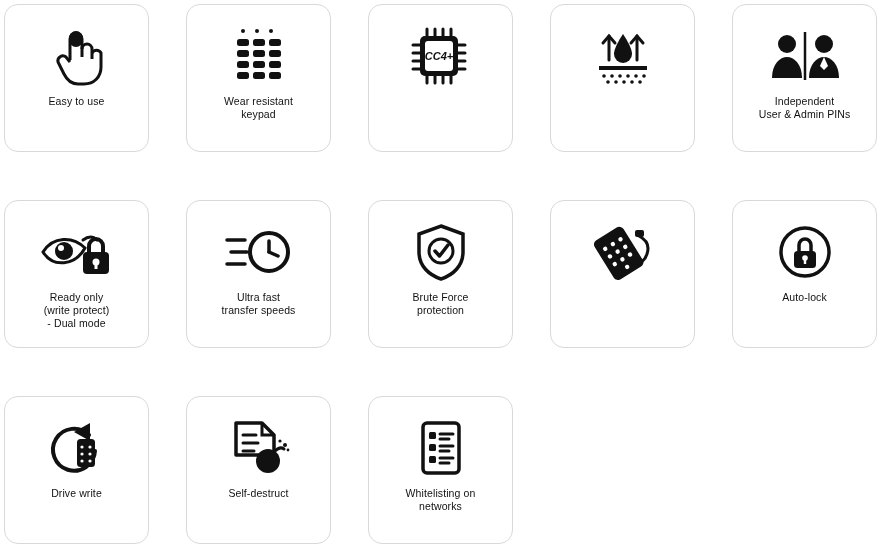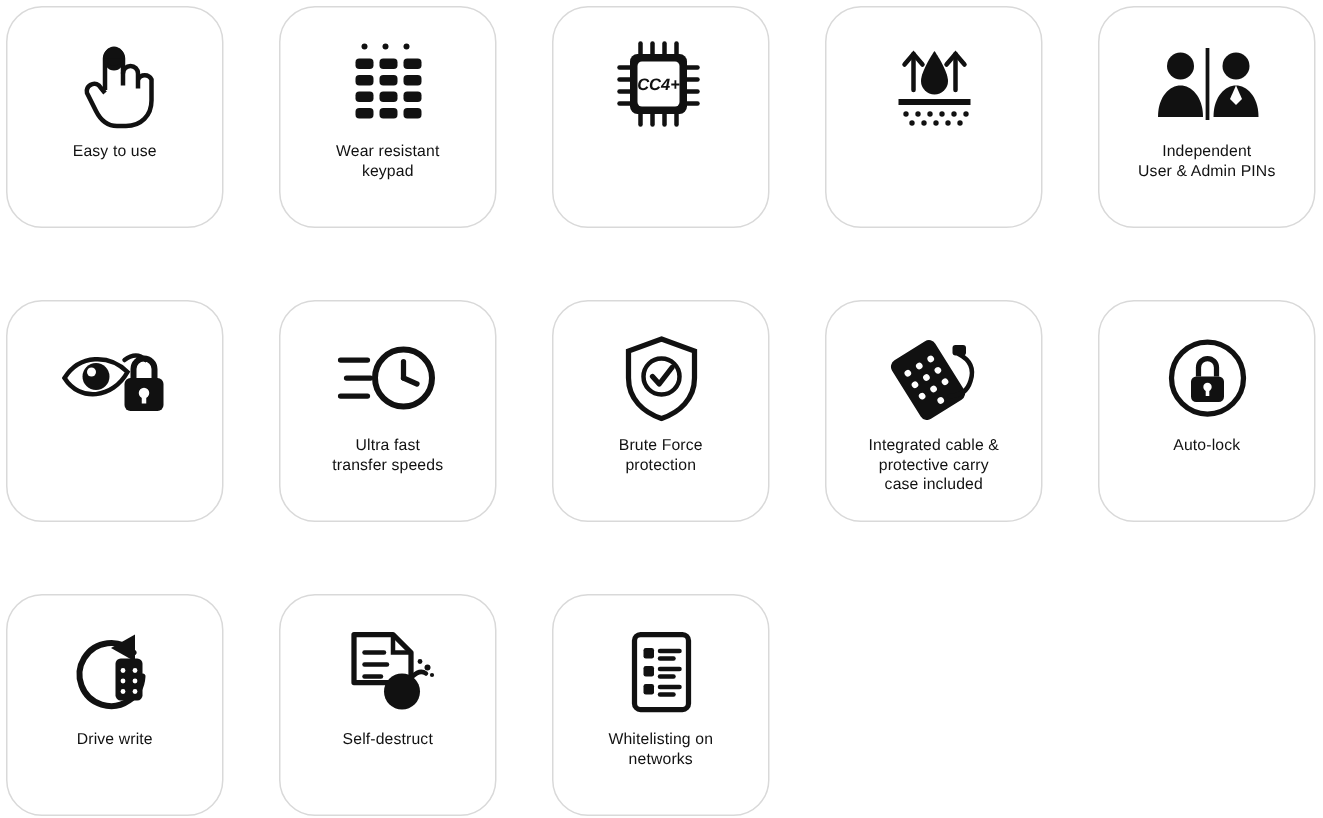--- a/index.html
+++ b/index.html
@@ -20,21 +20,21 @@
     grid-template-rows: repeat(3, 148px);
     column-gap: 37px;
     row-gap: 48px;
     padding: 4px 0 0 4px;
     box-sizing: border-box;
   }
   .card {
     width: 145px;
     height: 148px;
     border: 1px solid #d9d9d9;
-    border-radius: 24px;
+    border-radius: 14px;
     background: #ffffff;
     box-sizing: border-box;
     display: flex;
     flex-direction: column;
     align-items: center;
     justify-content: flex-start;
     padding-top: 12px;
   }
   .icon-wrap {
     height: 78px;
@@ -182,20 +182,23 @@
         <path d="M2 26 C12 10 32 10 44 22 C34 40 12 42 2 26 Z" fill="none" stroke="#111" stroke-width="3"></path>
         <circle cx="23" cy="25" r="9" fill="#111"></circle>
         <circle cx="20" cy="22" r="3" fill="#fff"></circle>
         <path d="M42 14 q8 -6 14 0" stroke="#111" stroke-width="3" fill="none" stroke-linecap="round"></path>
         <rect x="42" y="26" width="26" height="22" rx="4" fill="#111"></rect>
         <path d="M48 26 v-6 a7 7 0 0 1 14 0 v6" fill="none" stroke="#111" stroke-width="4"></path>
         <circle cx="55" cy="36" r="3.5" fill="#fff"></circle>
         <rect x="53.5" y="36" width="3" height="7" fill="#fff"></rect>
       </svg>
     </div>
+    <div class="caption">Ready only
+(write protect)
+- Dual mode</div>
   </div>
 
   <div class="card">
     <div class="icon-wrap">
       <svg width="68" height="52" viewBox="0 0 68 52">
         <g stroke="#111" stroke-width="3.5" stroke-linecap="round">
           <line x1="2" y1="14" x2="20" y2="14"></line>
           <line x1="6" y1="26" x2="22" y2="26"></line>
           <line x1="2" y1="38" x2="20" y2="38"></line>
         </g>
@@ -238,23 +241,20 @@
             <circle cx="20" cy="36" r="2.2"></circle>
               <circle cx="29" cy="36" r="2.2"></circle>
               <circle cx="38" cy="36" r="2.2"></circle>
             <circle cx="29" cy="45" r="2.2"></circle>
           </g>
         </g>
         <path d="M50 12 q12 6 8 18 q-3 10 -14 10" fill="none" stroke="#111" stroke-width="3" stroke-linecap="round"></path>
         <rect x="46" y="6" width="9" height="7" rx="2" fill="#111"></rect>
       </svg>
     </div>
-    <div class="caption">Integrated cable &amp;
-protective carry
-case included</div>
   </div>
 
   <div class="card">
     <div class="icon-wrap">
       <svg width="56" height="56" viewBox="0 0 56 56">
         <circle cx="28" cy="28" r="24" fill="none" stroke="#111" stroke-width="3.5"></circle>
         <rect x="17" y="27" width="22" height="17" rx="3.5" fill="#111"></rect>
         <path d="M22 27 v-6 a6 6 0 0 1 12 0 v6" fill="none" stroke="#111" stroke-width="3.5"></path>
         <circle cx="28" cy="34" r="2.8" fill="#fff"></circle>
         <rect x="26.8" y="34" width="2.4" height="6" fill="#fff"></rect>

